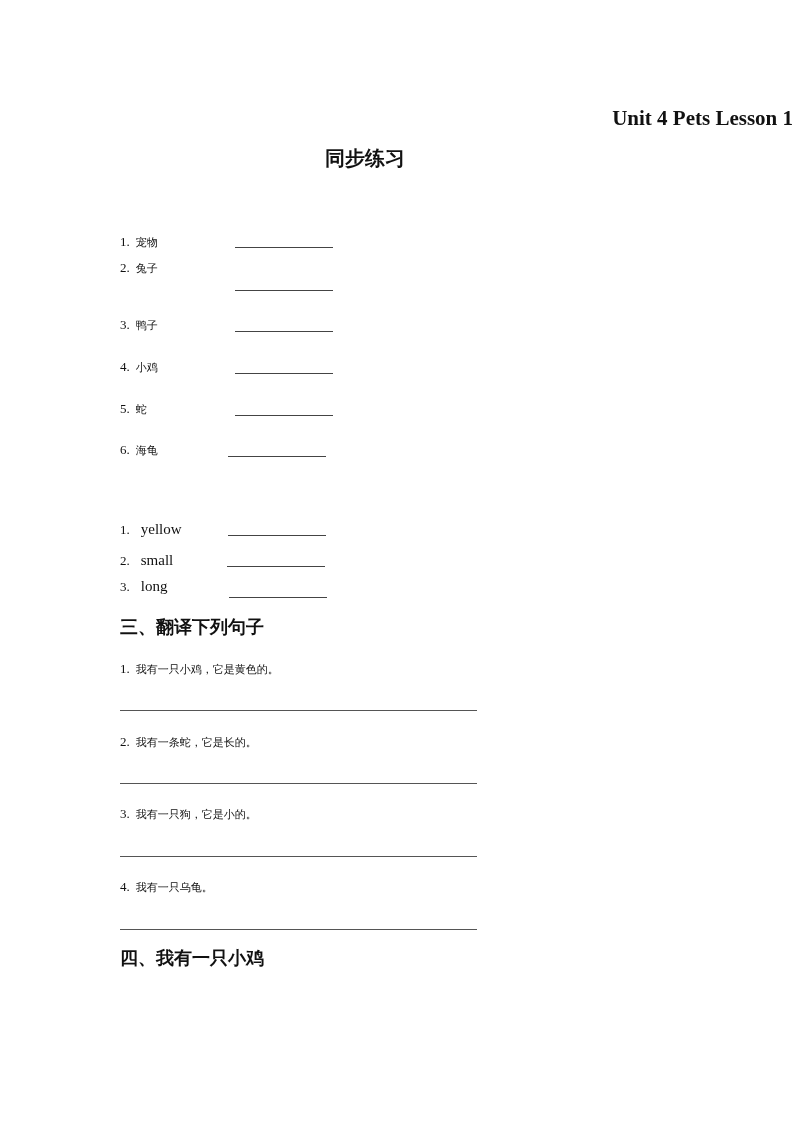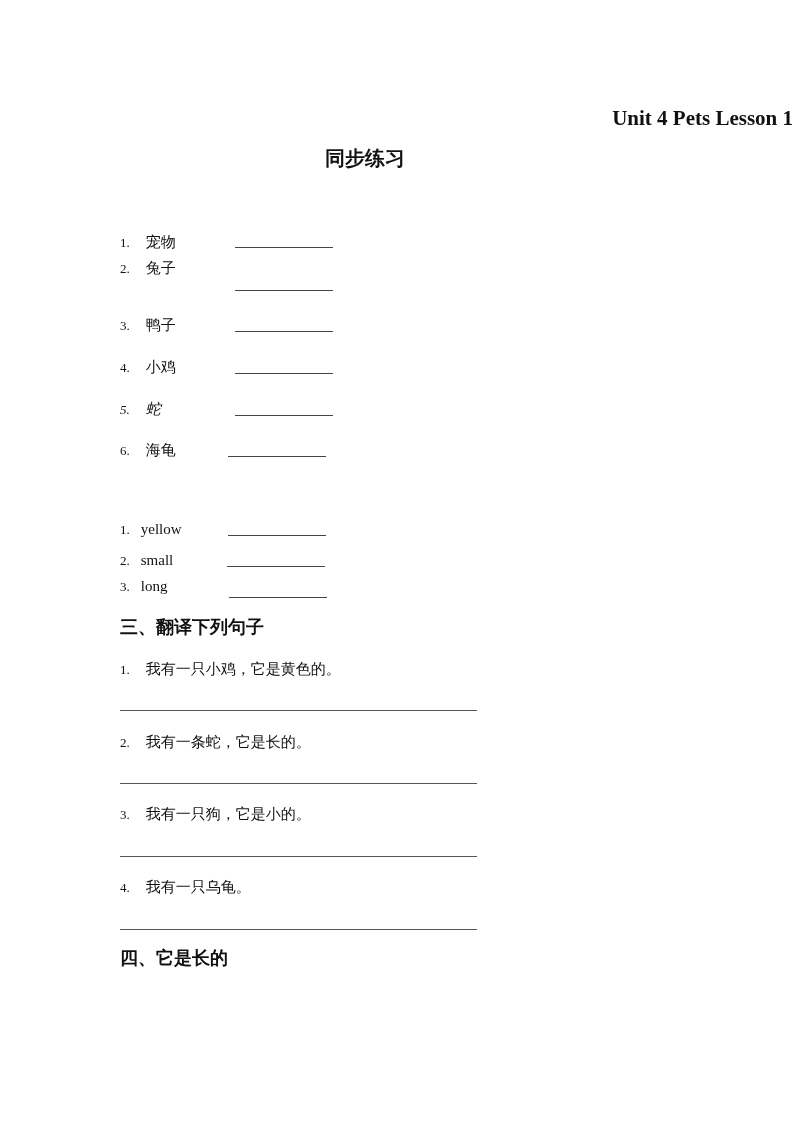--- a/index.html
+++ b/index.html
@@ -55,22 +55,22 @@
       font-size: 13px;
       line-height: 16px;
       white-space: nowrap;
     }
     .item .num {
       font-family: "Liberation Serif", serif;
       font-size: 13px;
     }
     .item .zh {
       font-family: "DejaVu Sans", sans-serif;
-      font-size: 15px;
-      margin-left: 16px;
+      font-size: 11px;
+      margin-left: 6px;
     }
     .item .en {
       font-family: "Liberation Serif", serif;
       font-size: 15px;
       margin-left: 11px;
     }
     .blank {
       position: absolute;
       height: 0;
       border-bottom: 1px solid #444444;
@@ -105,21 +105,21 @@
   <div class="item" style="top:317px;">
     <span class="num">3.</span><span class="zh">鸭子</span>
   </div>
   <div class="blank" style="top:331px; left:235px; width:98px;"></div>
 
   <div class="item" style="top:359px;">
     <span class="num">4.</span><span class="zh">小鸡</span>
   </div>
   <div class="blank" style="top:373px; left:235px; width:98px;"></div>
 
-  <div class="item" style="top:401px;font-style:italic;">
+  <div class="item" style="top:401px;">
     <span class="num">5.</span><span class="zh">蛇</span>
   </div>
   <div class="blank" style="top:415px; left:235px; width:98px;"></div>
 
   <div class="item" style="top:442px;">
     <span class="num">6.</span><span class="zh">海龟</span>
   </div>
   <div class="blank" style="top:456px; left:228px; width:98px;"></div>
 
 
@@ -153,15 +153,15 @@
   <div class="item" style="top:806px;">
     <span class="num">3.</span><span class="zh">我有一只狗，它是小的。</span>
   </div>
   <div class="long-line" style="top:856px;"></div>
 
   <div class="item" style="top:879px;">
     <span class="num">4.</span><span class="zh">我有一只乌龟。</span>
   </div>
   <div class="long-line" style="top:929px;"></div>
 
-  <div class="section-heading" style="top:946px;">四、它是长的</div>
+  <div class="section-heading" style="top:946px;">四、我有一只小鸡</div>
 
 </div>
 
 </body></html>

